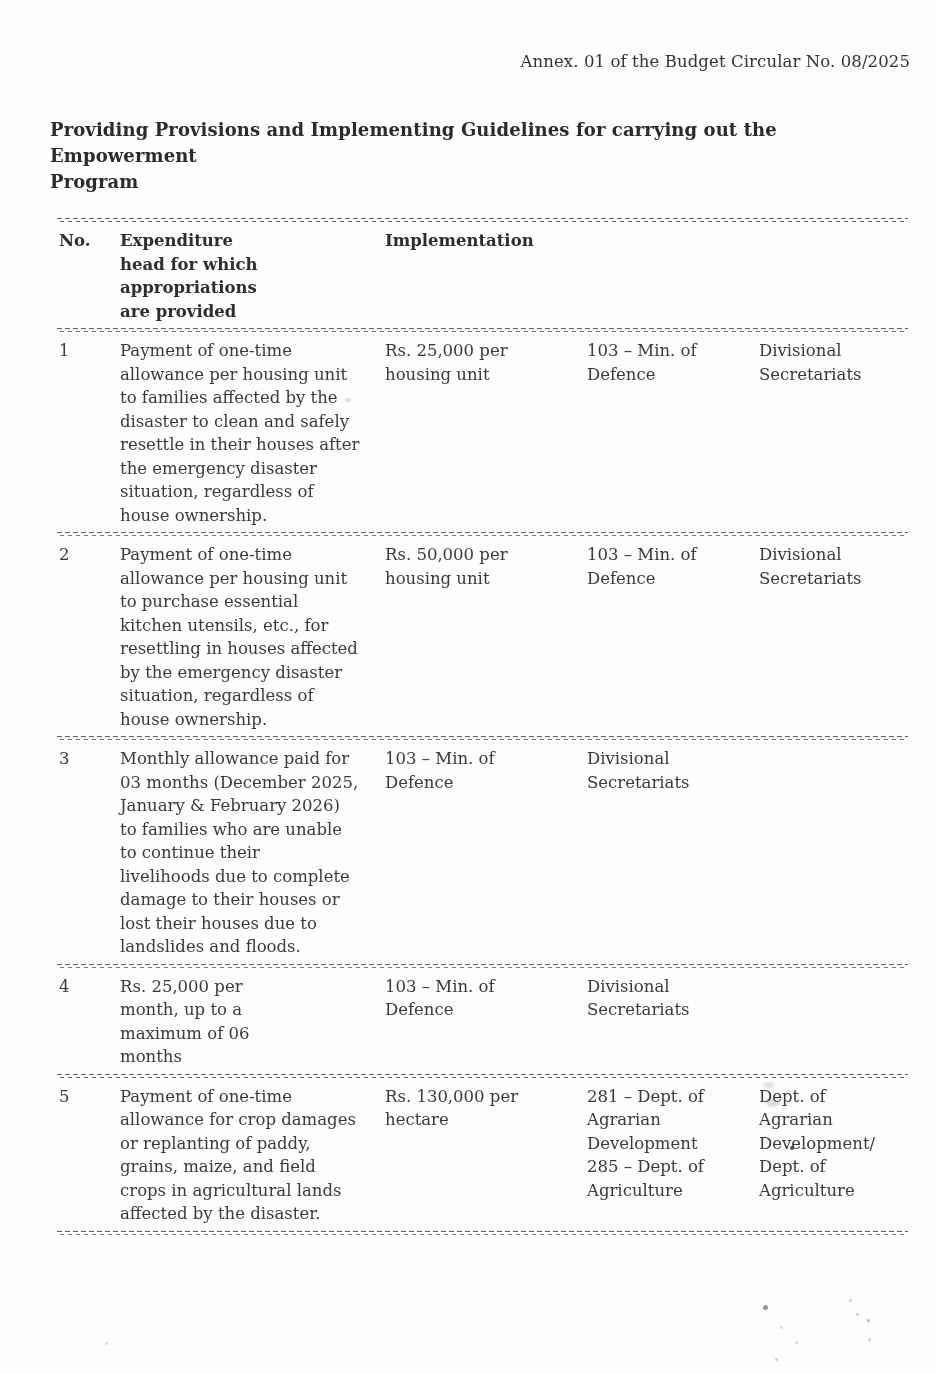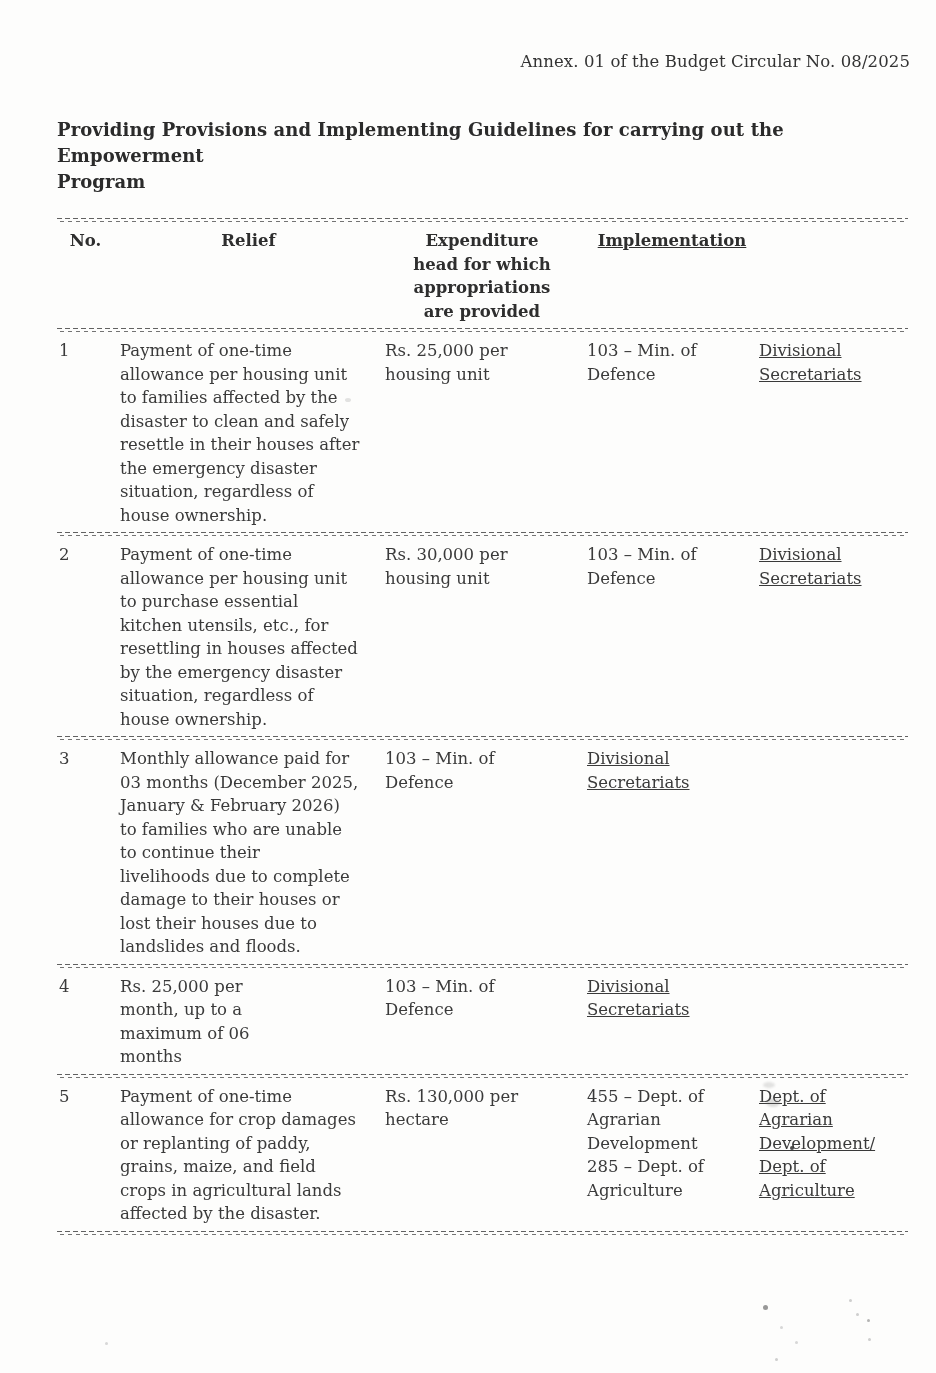--- a/index.html
+++ b/index.html
@@ -21,21 +21,21 @@
     position: absolute;
     top: 52px;
     right: 26px;
     font-size: 16.5px;
     color: #333;
     letter-spacing: 0.1px;
   }
   .title {
     position: absolute;
     top: 117px;
-    left: 57px;
+    left: 50px;
     width: 860px;
     font-size: 18px;
     font-weight: bold;
     line-height: 26px;
     color: #2b2b2b;
     white-space: pre-line;
     letter-spacing: 0.1px;
   }
   .table {
     position: absolute;
@@ -58,45 +58,43 @@
     background-repeat: no-repeat, no-repeat;
   }
   .cell {
     padding: 7px 6px 5px 2px;
     white-space: pre-line;
     color: #3a3a3a;
   }
   .cell.hdr {
     font-weight: bold;
     color: #2e2e2e;
-    text-align: center;
   }
   .cell.hdr.center { text-align: center; }
-  .cell.impl { padding-right: 0; text-decoration: underline; }
+  .cell.impl { padding-right: 0; }
   .speck {
     position: absolute;
     border-radius: 50%;
     pointer-events: none;
   }
 </style>
 </head>
 <body>
 
 <div class="page">
 
   <div class="annex">Annex. 01 of the Budget Circular No. 08/2025</div>
 
   <div class="title">Providing Provisions and Implementing Guidelines for carrying out the Empowerment
 Program</div>
 
   <div class="table">
     <div class="divider"></div>
 
     <div class="cell hdr">No.</div>
-    <div class="cell hdr center">Relief</div>
     <div class="cell hdr">Expenditure
 head for which
 appropriations
 are provided</div>
     <div class="cell hdr impl">Implementation</div>
 
     <div class="divider"></div>
 
     <div class="cell">1</div>
     <div class="cell">Payment of one-time
@@ -118,21 +116,21 @@
 
     <div class="cell">2</div>
     <div class="cell">Payment of one-time
 allowance per housing unit
 to purchase essential
 kitchen utensils, etc., for
 resettling in houses affected
 by the emergency disaster
 situation, regardless of
 house ownership.</div>
-    <div class="cell">Rs. 30,000 per
+    <div class="cell">Rs. 50,000 per
 housing unit</div>
     <div class="cell">103 – Min. of
 Defence</div>
     <div class="cell impl">Divisional
 Secretariats</div>
 
     <div class="divider"></div>
 
     <div class="cell">3</div>
     <div class="cell">Monthly allowance paid for
@@ -165,21 +163,21 @@
 
     <div class="cell">5</div>
     <div class="cell">Payment of one-time
 allowance for crop damages
 or replanting of paddy,
 grains, maize, and field
 crops in agricultural lands
 affected by the disaster.</div>
     <div class="cell">Rs. 130,000 per
 hectare</div>
-    <div class="cell">455 – Dept. of
+    <div class="cell">281 – Dept. of
 Agrarian
 Development
 285 – Dept. of
 Agriculture</div>
     <div class="cell impl">Dept. of
 Agrarian
 Development/
 Dept. of
 Agriculture</div>
 

